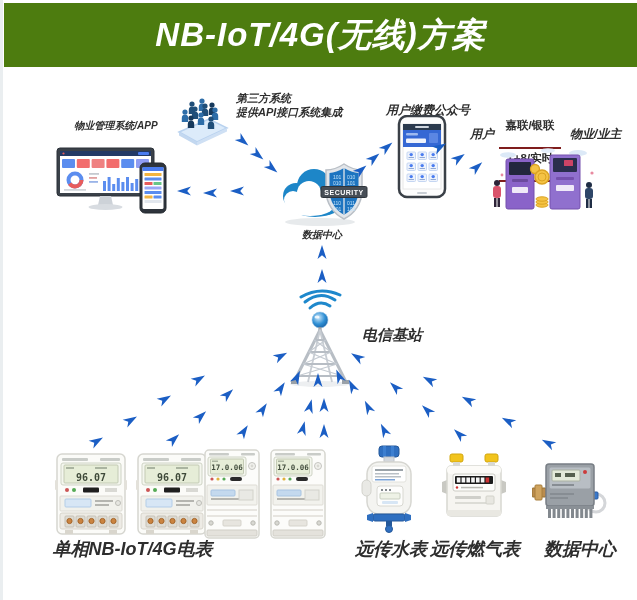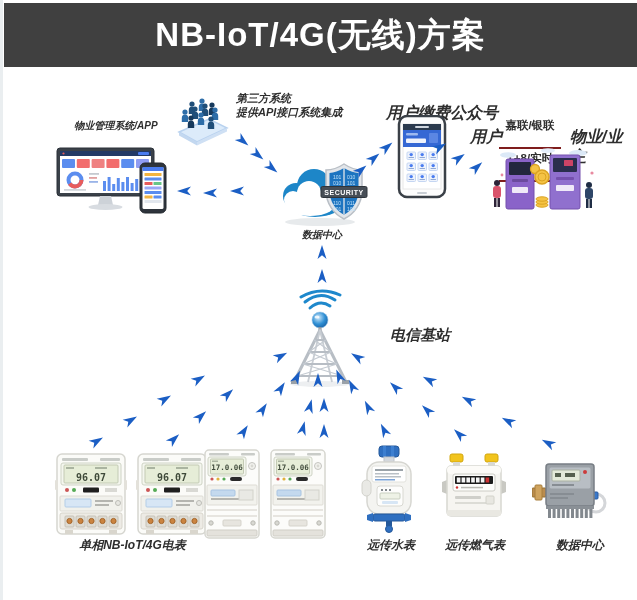--- a/index.html
+++ b/index.html
@@ -4,36 +4,36 @@
 <style>
   html,body{margin:0;padding:0;background:#fff;}
   #canvas{position:relative;width:637px;height:600px;background:#fff;overflow:hidden;
           font-family:"Liberation Sans","DejaVu Sans",sans-serif;}
   .edge{position:absolute;left:0;top:0;bottom:0;width:3px;background:#eaeef0;}
   .banner{position:absolute;left:4px;right:0;top:3px;height:64px;display:flex;
           align-items:center;justify-content:center;}
   .banner span{color:#fff;font-size:33px;font-weight:bold;letter-spacing:1px;}
   .lbl{position:absolute;font-weight:bold;color:#2e2e2e;line-height:1.25;font-style:italic;}
   .c{text-align:center;}
-  .s11{font-size:11px;} .s12{font-size:16px;} .s13{font-size:10px;}
-  .s14{font-size:10px;} .s15{font-size:15px;margin-left:28px;} .s16{font-size:12px;}
+  .s11{font-size:11px;} .s12{font-size:12px;} .s13{font-size:10px;}
+  .s14{font-size:10px;} .s15{font-size:15px;} .s16{font-size:18px;}
   .gateway{position:absolute;left:499px;top:118px;width:62px;text-align:center;
            font-weight:bold;color:#2e2e2e;font-size:11.5px;}
   .gateway .gw-row{border-bottom:2px solid #7f1d1d;padding-bottom:14px;margin-bottom:2px;}
   svg{position:absolute;}
   text{font-family:"Liberation Sans","DejaVu Sans",sans-serif;}
   .mono{font-family:"DejaVu Sans Mono","Liberation Mono",monospace;}
 </style>
 </head>
 <body>
 
 <div id="canvas">
   <div class="edge"></div>
 
-  <div class="banner" style="background:#404040;">
+  <div class="banner" style="background:#4d7c0f;font-style:italic;">
     <span>NB-IoT/4G(无线)方案</span>
   </div>
 
   <div class="lbl s14 c" style="left:41px;top:120px;width:150px;">物业管理系统/APP</div>
   <div class="lbl s11" style="left:236px;top:92px;">
     <div>第三方系统</div>
     <div>提供API接口系统集成</div>
   </div>
   <div class="lbl s12" style="left:386px;top:103px;">用户缴费公众号</div>
   <div class="lbl s12" style="left:470px;top:127px;">用户</div>

